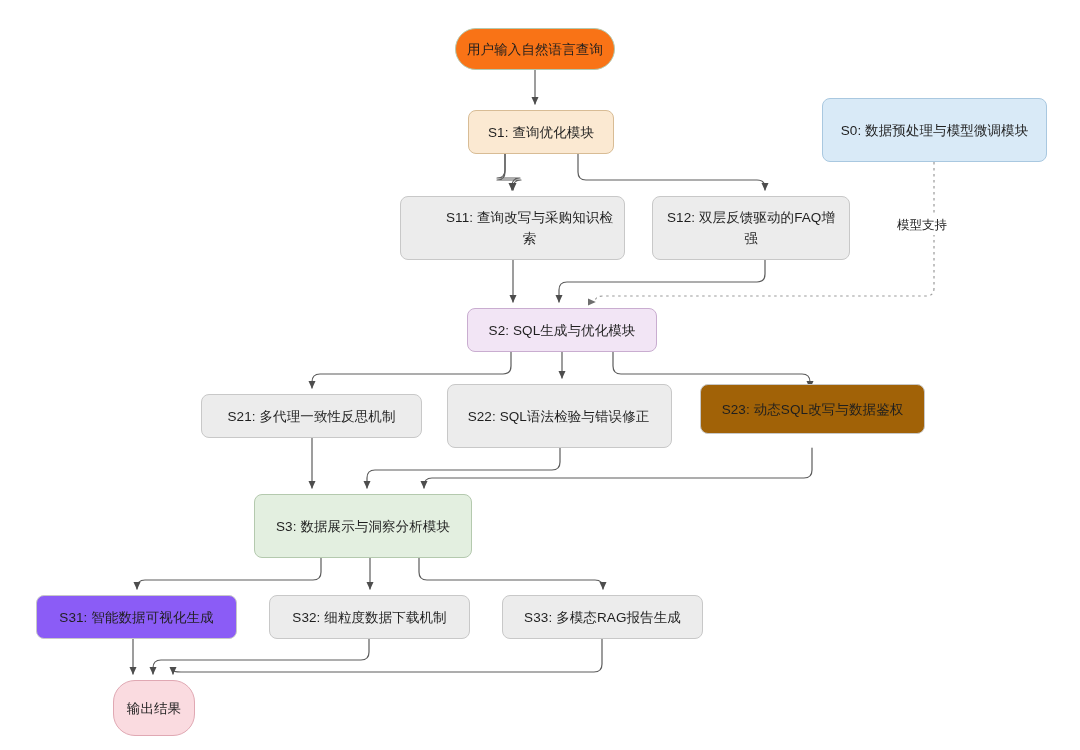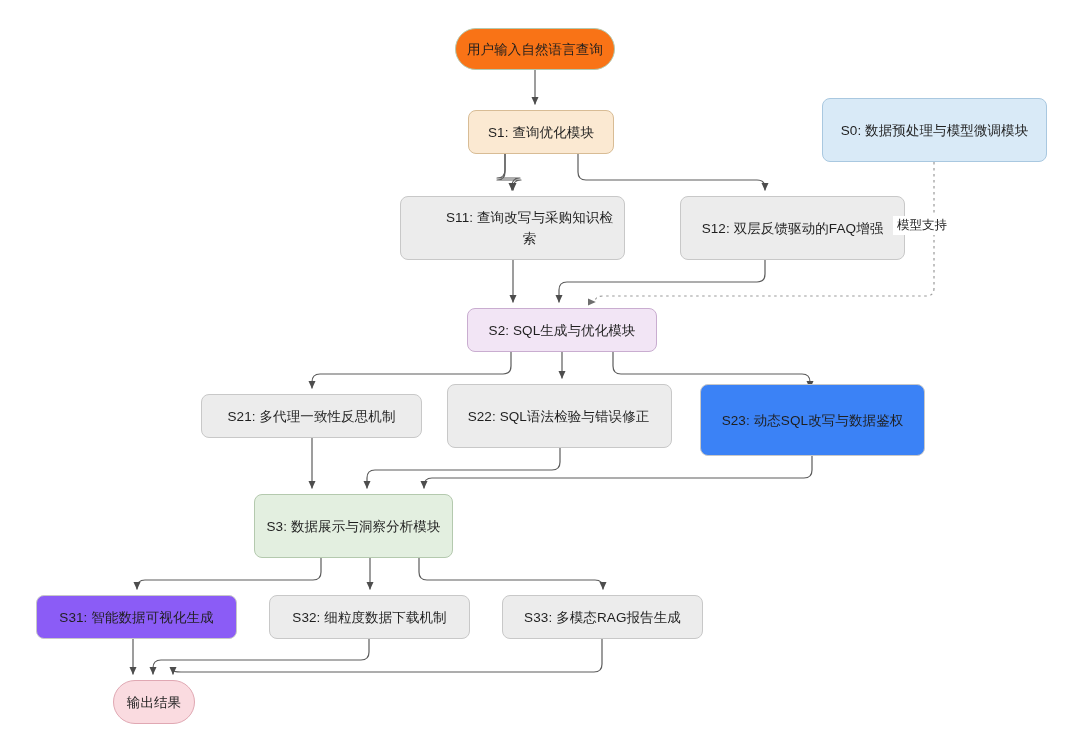--- a/index.html
+++ b/index.html
@@ -125,57 +125,57 @@
   </div>
 
   <div class="node node-rect" style="left:822px; top:98px; width:225px; height:64px; background:#d9eaf7; border-color:#a9c8e0;">
     <span>S0: 数据预处理与模型微调模块</span>
   </div>
 
   <div class="node node-rect" style="left:400px; top:196px; width:225px; height:64px; background:#ececec; border-color:#c8c8c8;padding-left:44px;">
     <span>S11: 查询改写与采购知识检索</span>
   </div>
 
-  <div class="node node-rect" style="left:680px; top:196px; width:225px; height:64px; background:#ececec; border-color:#c8c8c8;">
+  <div class="node node-rect" style="left:652px; top:196px; width:198px; height:64px; background:#ececec; border-color:#c8c8c8;">
     <span>S12: 双层反馈驱动的FAQ增强</span>
   </div>
 
   <div class="node node-rect" style="left:467px; top:308px; width:190px; height:44px; background:#f2e5f5; border-color:#c9add0;">
     <span>S2: SQL生成与优化模块</span>
   </div>
 
   <div class="node node-rect" style="left:201px; top:394px; width:221px; height:44px; background:#ececec; border-color:#c8c8c8;">
     <span>S21: 多代理一致性反思机制</span>
   </div>
 
   <div class="node node-rect" style="left:447px; top:384px; width:225px; height:64px; background:#ececec; border-color:#c8c8c8;padding-left:8px;">
     <span>S22: SQL语法检验与错误修正</span>
   </div>
 
-  <div class="node node-rect" style="left:700px; top:384px; width:225px; height:72px; background:#3b82f6; border-color:#c8c8c8;">
+  <div class="node node-rect" style="left:700px; top:384px; width:225px; height:50px; background:#a16207; border-color:#c8c8c8;">
     <span>S23: 动态SQL改写与数据鉴权</span>
   </div>
 
-  <div class="node node-rect" style="left:254px; top:494px; width:199px; height:64px; background:#e3efe0; border-color:#b4c9ae;">
+  <div class="node node-rect" style="left:254px; top:494px; width:218px; height:64px; background:#e3efe0; border-color:#b4c9ae;">
     <span>S3: 数据展示与洞察分析模块</span>
   </div>
 
   <div class="node node-rect" style="left:36px; top:595px; width:201px; height:44px; background:#8b5cf6; border-color:#c8c8c8;">
     <span>S31: 智能数据可视化生成</span>
   </div>
 
   <div class="node node-rect" style="left:269px; top:595px; width:201px; height:44px; background:#ececec; border-color:#c8c8c8;">
     <span>S32: 细粒度数据下载机制</span>
   </div>
 
   <div class="node node-rect" style="left:502px; top:595px; width:201px; height:44px; background:#ececec; border-color:#c8c8c8;">
     <span>S33: 多模态RAG报告生成</span>
   </div>
 
-  <div class="node node-pill" style="left:113px; top:680px; width:82px; height:44px; background:#fadbe0; border-color:#e0a8b3;">
+  <div class="node node-pill" style="left:113px; top:680px; width:82px; height:56px; background:#fadbe0; border-color:#e0a8b3;">
     <span>输出结果</span>
   </div>
 
   <div class="edge-label" style="left:893px; top:216px;">
     <span>模型支持</span>
   </div>
 
 </div>
 
 </body></html>

